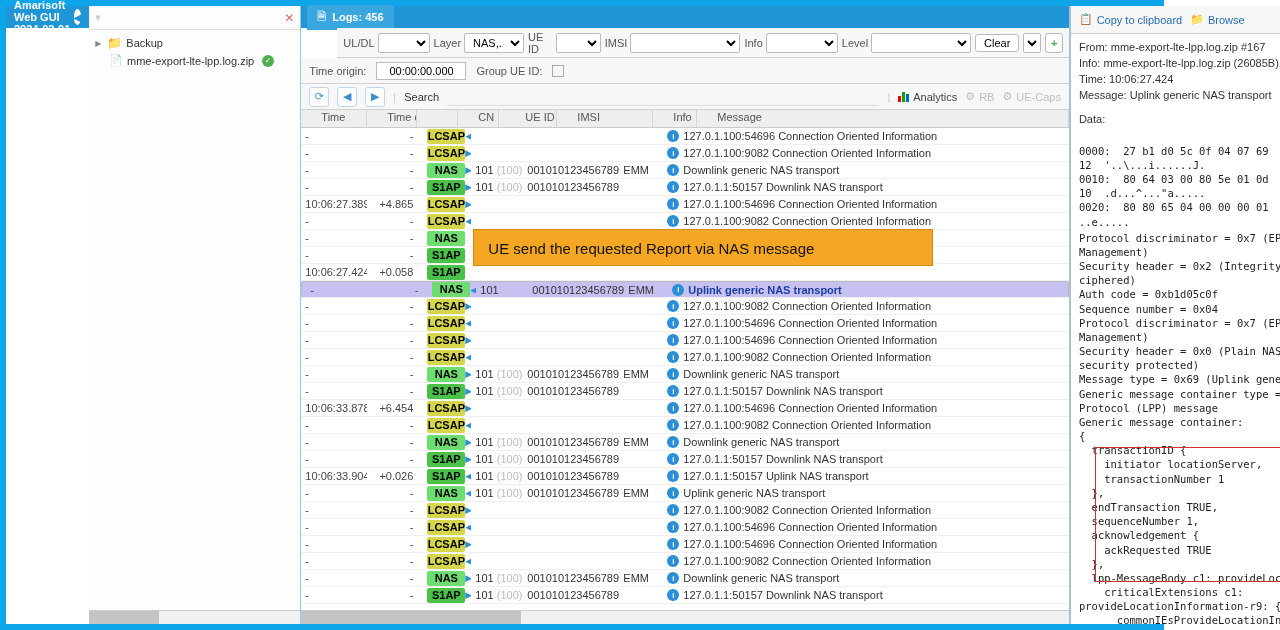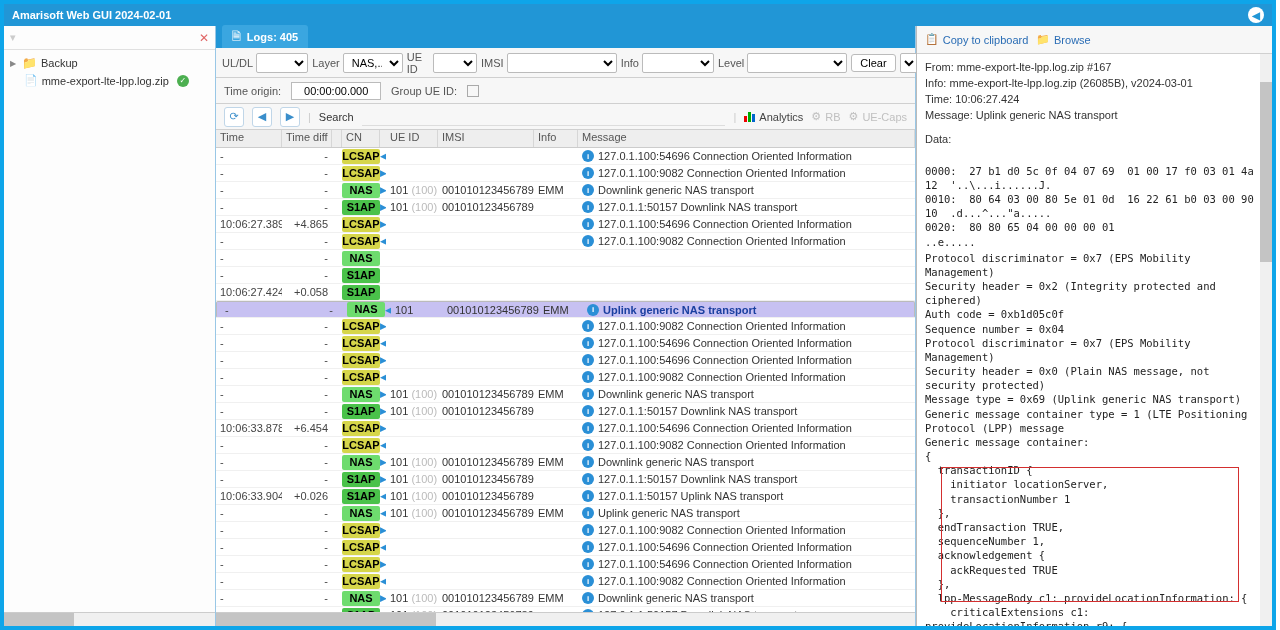--- a/index.html
+++ b/index.html
@@ -1,17 +1,17 @@
 <!DOCTYPE html>
 <html><head>
 <meta charset="utf-8">
 <style>
 * { margin:0; padding:0; box-sizing:border-box; font-family: Arial, Helvetica, sans-serif; }
 body { font-size:11px; color:#333; background:#fff; overflow:hidden; }
-.root { display:flex; flex-direction:column; width:1276px; height:630px; border:4px solid #0ea5e9; }
+.root { display:flex; flex-direction:row; width:1164px; height:630px; border:6px solid #0ea5e9; }
 
 
 .topbar { display:flex; align-items:center; background:#2196d6; color:#fff; height:22px; padding:0 8px; font-weight:bold; }
 .topbar .spacer { flex:1; }
 .topbar .circle-icon { width:16px; height:16px; border-radius:50%; background:#fff; color:#2196d6; display:flex; align-items:center; justify-content:center; font-size:10px; }
 
 .main { display:flex; flex:1; min-height:0; }
 
 
 .left { width:212px; display:flex; flex-direction:column; border-right:1px solid #99c7e6; background:#fdfdfd; }
@@ -30,41 +30,41 @@
 .ok-badge { width:12px; height:12px; border-radius:50%; background:#4caf50; color:#fff; display:inline-flex; align-items:center; justify-content:center; font-size:8px; margin-left:4px; }
 .left-scroll { height:14px; background:#f0f0f0; border-top:1px solid #ccc; margin-top:auto; display:flex; }
 .left-scroll .thumb { background:#c4c4c4; width:70px; height:100%; }
 
 
 .center { flex:1; display:flex; flex-direction:column; min-width:0; border-right:1px solid #99c7e6; }
 .tabbar { background:#2196d6; height:22px; display:flex; align-items:center; padding:0 6px; }
 .tab { background:#3aa6e0; color:#fff; padding:3px 10px; border-radius:3px 3px 0 0; display:flex; align-items:center; gap:6px; font-weight:bold; }
 .tab .ficon { color:#cfe9f7; }
 
-.filters { display:flex; align-items:center; gap:4px; padding:4px 6px; border-bottom:1px solid #d0d0d0; background:#f7f7f7; height:30px; }
+.filters { display:flex; align-items:center; gap:4px; padding:4px 6px; border-bottom:1px solid #d0d0d0; background:#f7f7f7; height:30px;margin-left:36px; }
 .fcombo { display:flex; align-items:center; gap:3px; }
 .fcombo label { color:#555; font-size:11px; }
 .sel { border:1px solid #bbb; background:#fff; height:20px; font-size:11px; border-radius:2px; padding:0 4px; }
 
 .filters2 { display:flex; align-items:center; gap:10px; padding:4px 8px; border-bottom:1px solid #d0d0d0; background:#f7f7f7; height:26px; }
 .filters2 label { color:#555; }
 .txt { border:1px solid #bbb; background:#fff; height:18px; width:90px; font-size:11px; padding:0 12px; }
 .chk { width:12px; height:12px; border:1px solid #aaa; display:inline-block; }
 .plus-btn { width:20px; height:20px; border:1px solid #bbb; border-radius:3px; background:#fff; color:#4caf50; font-weight:bold; display:flex; align-items:center; justify-content:center; }
 
 .searchbar { display:flex; align-items:center; gap:8px; padding:3px 8px; border-bottom:1px solid #d0d0d0; background:#f7f7f7; height:26px; }
 .nav-btn { width:20px; height:20px; border:1px solid #c0d6e8; border-radius:3px; background:#fff; display:flex; align-items:center; justify-content:center; color:#3a8ecb; }
 .search-slot { flex:1; border-bottom:1px solid #ddd; height:18px; }
 .an-btn { display:flex; align-items:center; gap:4px; color:#444; }
 .an-btn.disabled { color:#c0c0c0; }
 .bar-icon { display:inline-flex; gap:1px; align-items:flex-end; }
 .bar-icon span { width:3px; background:#e05; }
 
 .grid-head { display:flex; background:#eee; border-bottom:1px solid #ccc; font-size:11px; color:#555; height:18px; }
-.grid-head div { border-right:1px solid #d6d6d6; padding:1px 4px; overflow:hidden; white-space:nowrap; }
+.grid-head div { border-right:1px solid #d6d6d6; padding:1px 20px; overflow:hidden; white-space:nowrap; }
 .c-time{width:66px}.c-diff{width:50px;text-align:right}.c-blank{width:10px}.c-cn{width:38px}.c-arrow{width:6px;padding:0!important;border:none!important}.c-ue{width:52px}.c-imsi{width:96px}.c-src{width:44px}.c-msg{flex:1}
 
 .grid-body { flex:1; overflow-y:hidden; position:relative; }
 .row { display:flex; height:17px; font-size:11px; align-items:center; border-bottom:1px solid #f0f0f0; }
 .row > div { padding:0 4px; overflow:hidden; white-space:nowrap; }
 .row .c-time{width:66px;color:#444}
 .row .c-diff{width:50px;text-align:right;color:#444}
 .row .c-blank{width:10px}
 .row .c-cn{width:38px;text-align:center;font-weight:bold;border-radius:2px;height:15px;line-height:15px;padding:0}
 .row .c-arrow{width:6px;padding:0;text-align:center;color:#2a8fd6;font-size:9px}
@@ -128,21 +128,21 @@
       </div>
       <div class="left-scroll">
           <div class="thumb"></div>
         </div>
     </div>
 
     <div class="center">
       <div class="tabbar">
         <div class="tab">
           <span class="ficon">🗎</span>
-          <span>Logs: 405</span>
+          <span>Logs: 456</span>
         </div>
       </div>
 
       <div class="filters">
         <div class="fcombo">
             <label>UL/DL</label>
             <select class="sel" style="width:52px"></select>
           </div>
         <div class="fcombo">
             <label>Layer</label>
@@ -208,20 +208,21 @@
         <div class="c-blank"></div>
         <div class="c-cn">CN</div>
         <div class="c-arrow"></div>
         <div class="c-ue">UE ID</div>
         <div class="c-imsi">IMSI</div>
         <div class="c-src">Info</div>
         <div class="c-msg">Message</div>
       </div>
 
       <div class="grid-body" id="grid-body">
+        <div class="callout" style="left:172px;top:101px;width:460px;height:37px">UE send the requested Report via NAS message</div>
       <div class="row">
             <div class="c-time">-</div>
             <div class="c-diff">-</div>
             <div class="c-blank"></div>
             <div class="c-cn cn-LCSAP">LCSAP</div>
             <div class="c-arrow">◀</div>
             <div class="c-ue"></div>
             <div class="c-imsi"></div>
             <div class="c-src"></div>
             <div class="c-msg"><span class="info-i">i</span>127.0.1.100:54696 Connection Oriented Information</div>

